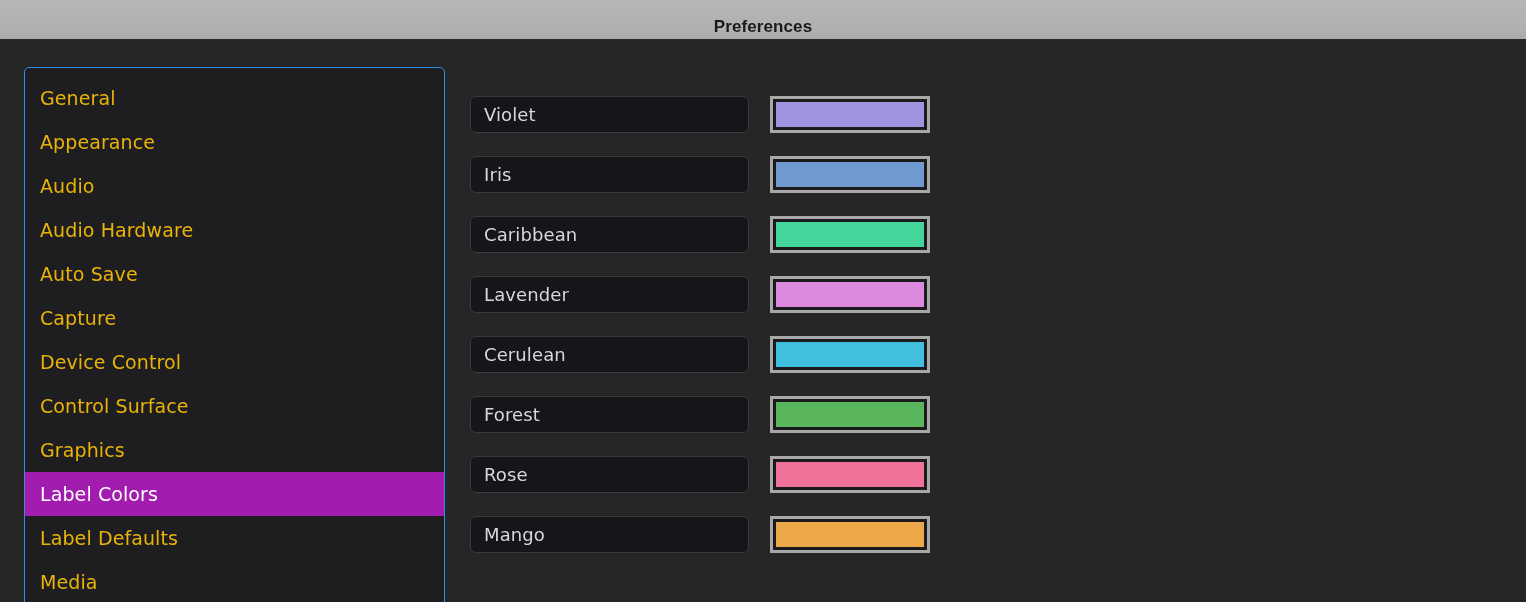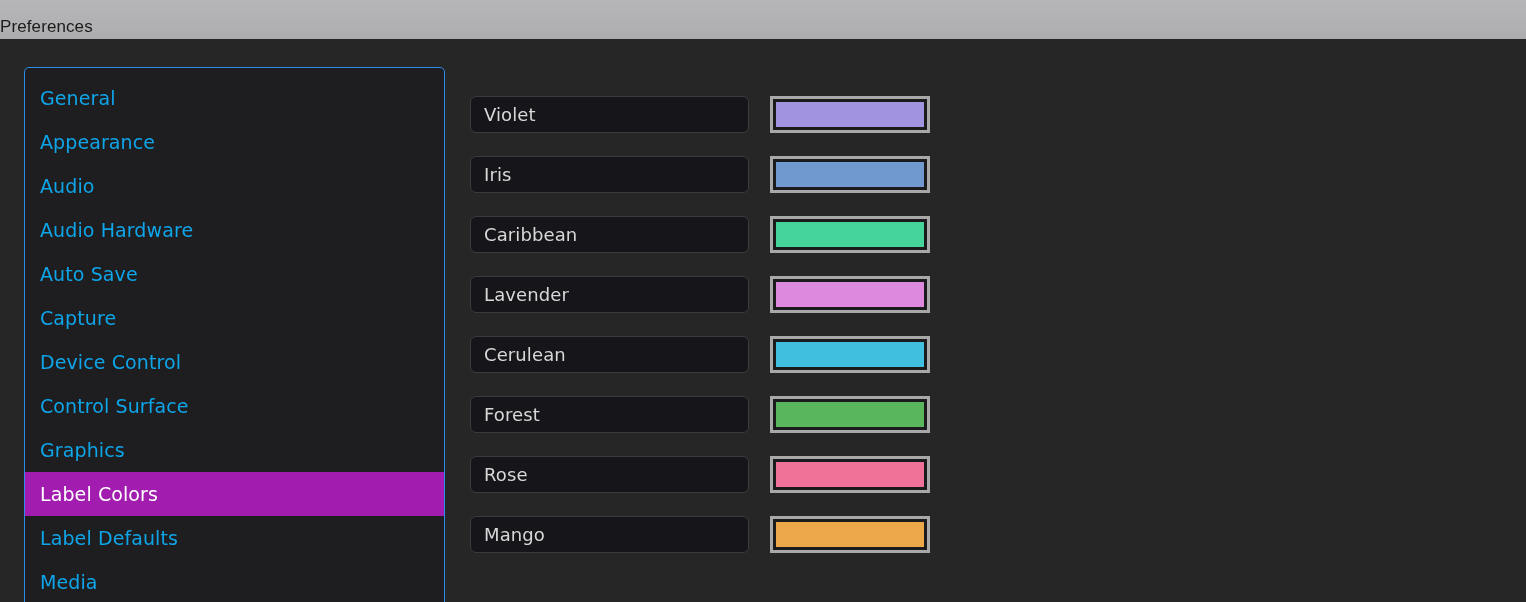--- a/index.html
+++ b/index.html
@@ -23,21 +23,22 @@
   
   .titlebar {
     position: absolute;
     left: 0; top: 0;
     width: 1526px;
     height: 54px;
     background: linear-gradient(to bottom, #b6b6b8 0%, #b0b0b2 55%, #a6a6a8 100%);
     border-bottom: 1px solid #7e7e80;
     display: flex;
     align-items: center;
-    justify-content: flex-start;
+    justify-content: center;
+    font-weight: bold;
   }
   .titlebar-title {
     font-size: 17px;
     color: #1b1b1b;
     letter-spacing: 0.1px;
     font-family: "Liberation Sans", "DejaVu Sans", sans-serif;
   }
 
   
   .content {
@@ -65,21 +66,21 @@
     left: 0; top: 0;
     width: 100%;
     padding-top: 8px;
   }
   .sidebar-item {
     height: 44px;
     display: flex;
     align-items: center;
     padding-left: 15px;
     font-size: 19px;
-    color: #0ea5e9;
+    color: #eab308;
     letter-spacing: 0.1px;
     white-space: nowrap;
   }
   .sidebar-item.selected {
     background: #a21caf;
     color: #ffffff;
   }
 
   
   .rows {

